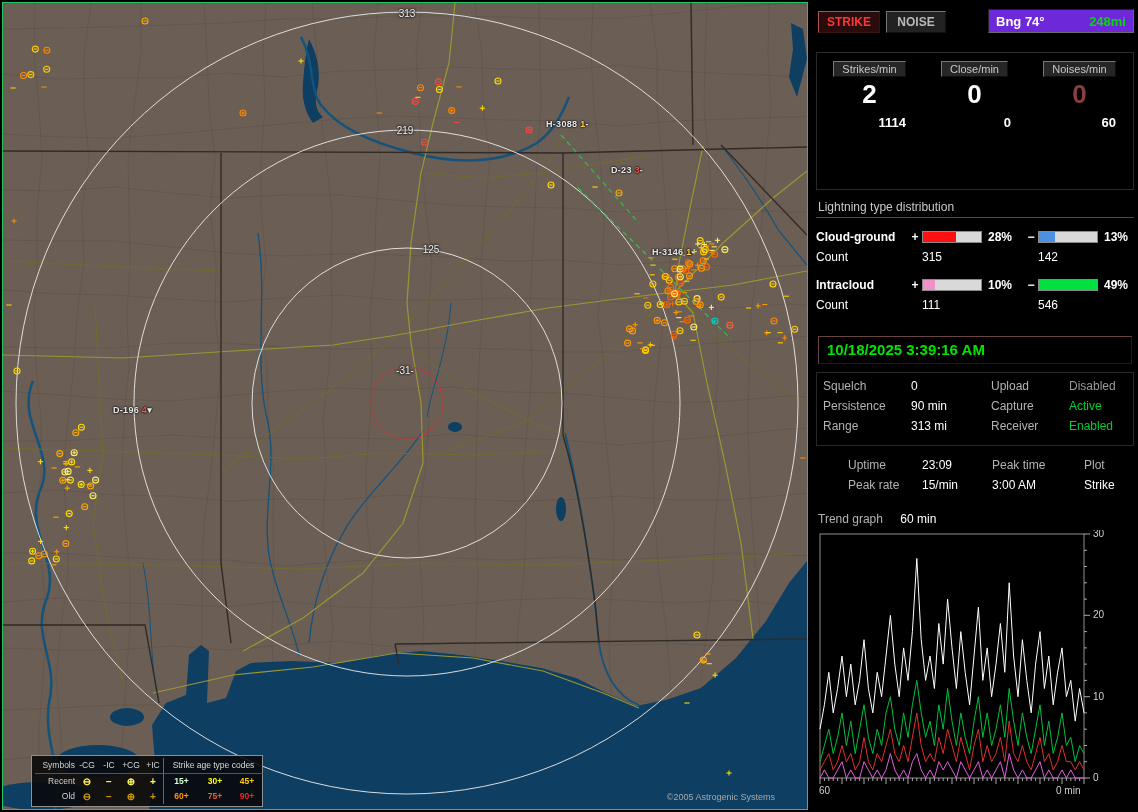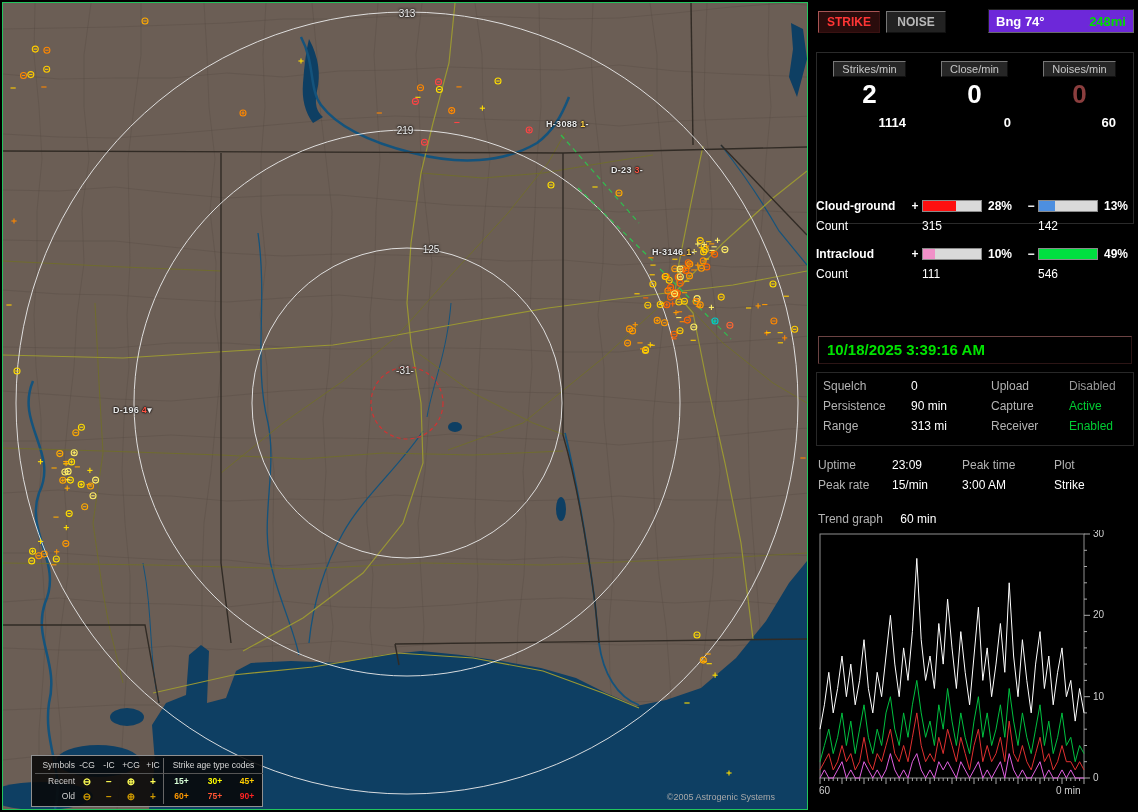--- a/index.html
+++ b/index.html
@@ -28,21 +28,21 @@
   .btnrow{position:absolute;top:11px;left:6px;right:4px;height:24px;}
   .btn{position:absolute;top:0;height:20px;line-height:20px;text-align:center;font-size:12px;font-weight:bold;border:1px solid;cursor:default;}
   .btn.strike{left:0;width:60px;background:#2a0c0c;color:#ff3535;border-color:#a85454 #3a1212 #3a1212 #a85454;}
   .btn.noise{left:68px;width:58px;background:#222;color:#b9b9b9;border-color:#777 #111 #111 #777;}
   .bngbox{position:absolute;right:0;top:-2px;width:146px;height:24px;background:#6d28d9;border:1px solid;
           border-color:#222 #6a6a6a #6a6a6a #222;display:flex;align-items:center;justify-content:space-between;
           padding:0 7px;box-sizing:border-box;}
   .bng{color:#fff;font-weight:bold;font-size:13px;}
   .dist-mi{color:#00dd00;font-weight:bold;font-size:13px;}
   .sec{position:absolute;left:4px;right:4px;box-sizing:border-box;}
-  #countersec{top:52px;height:172px;border:1px solid #2a2a2a;padding-top:8px;}
+  #countersec{top:52px;height:138px;border:1px solid #2a2a2a;padding-top:8px;}
   .crow{display:flex;}
   .ccol{width:105px;text-align:center;}
   .cbtn{display:inline-block;padding:1px 8px;font-size:11px;color:#c6c6c6;background:#262626;
         border:1px solid;border-color:#777 #101010 #101010 #777;}
   .cval{font-size:26px;font-weight:bold;line-height:34px;color:#fff;}
   .tlbl{font-size:12px;color:#bdbdbd;margin-top:8px;}
   .tval{font-size:13px;font-weight:bold;color:#fff;text-align:right;padding-right:16px;box-sizing:border-box;margin-top:4px;}
   #distsec{top:196px;height:136px;}
   .dtitle{font-size:12px;color:#c9c9c9;padding:4px 2px 3px;border-bottom:1px solid #4a4a4a;margin-bottom:9px;}
   .drow{display:grid;grid-template-columns:92px 14px 62px 40px 14px 62px 40px;align-items:center;height:20px;font-size:12px;}
@@ -57,21 +57,21 @@
   .datebox{position:absolute;left:6px;right:6px;top:336px;height:26px;line-height:26px;background:#000;
            border:1px solid;border-color:#6b4343 #2c1515 #2c1515 #6b4343;color:#00e400;font-weight:bold;
            font-size:15px;padding-left:8px;}
   #statusgrid{top:372px;display:grid;grid-template-columns:88px 80px 78px 66px;grid-auto-rows:20px;
               padding:6px;border:1px solid #282828;}
   .slbl{color:#b3b3b3;}
   .sv-white{color:#fff;}
   .sv-gray{color:#9a9a9a;}
   .sv-green{color:#00cc33;}
   #sec4{top:456px;bottom:4px;}
-  .statsgrid{display:grid;grid-template-columns:74px 70px 92px 80px;grid-auto-rows:20px;padding:2px;}
+  .statsgrid{display:grid;grid-template-columns:74px 70px 92px 80px;grid-auto-rows:20px;padding:2px;margin-left:30px;}
   .trendrow{margin:12px 0 2px 2px;font-size:12px;}
   .trendrow .lbl{color:#b3b3b3;margin-right:14px;}
   .trendrow .val{color:#fff;}
   #trendsvg{display:block;margin-top:4px;margin-left:2px;}
 </style>
 </head>
 <body>
 
 <div class="stage">
 
@@ -872,20 +872,21 @@
           <div class="ccol cval" style="color: rgb(139, 62, 62);">0</div>
         </div>
       <div class="crow" id="totalvals">
           <div class="ccol tval">1114</div>
           <div class="ccol tval">0</div>
           <div class="ccol tval">60</div>
         </div>
     </div>
 
     <div class="sec" id="distsec">
+      <div class="dtitle">Lightning type distribution</div>
       <div id="distrows">
           <div class="drow">
             <div class="dname">Cloud-ground</div>
             <div class="dsign">+</div>
             <div class="dbar">
               <div class="dfill" style="width: 57%; background: rgb(255, 16, 16);"></div>
             </div>
             <div class="dpct">28%</div>
             <div class="dsign">−</div>
             <div class="dbar">

